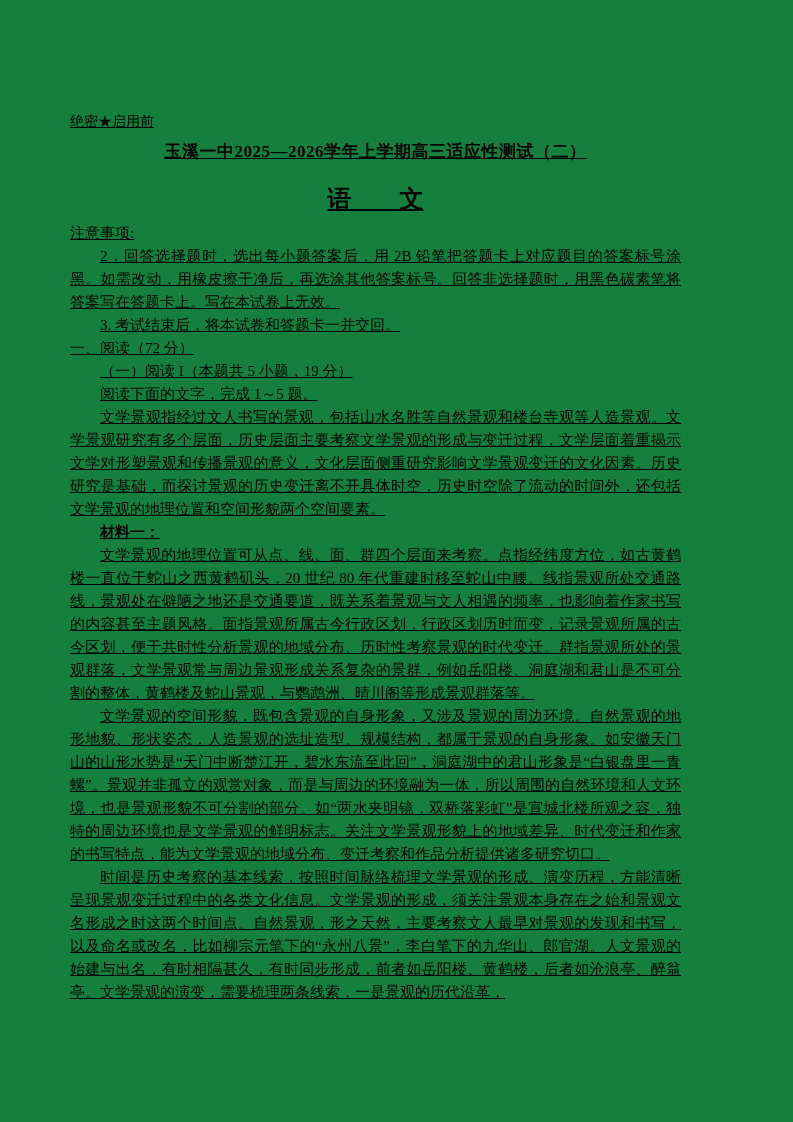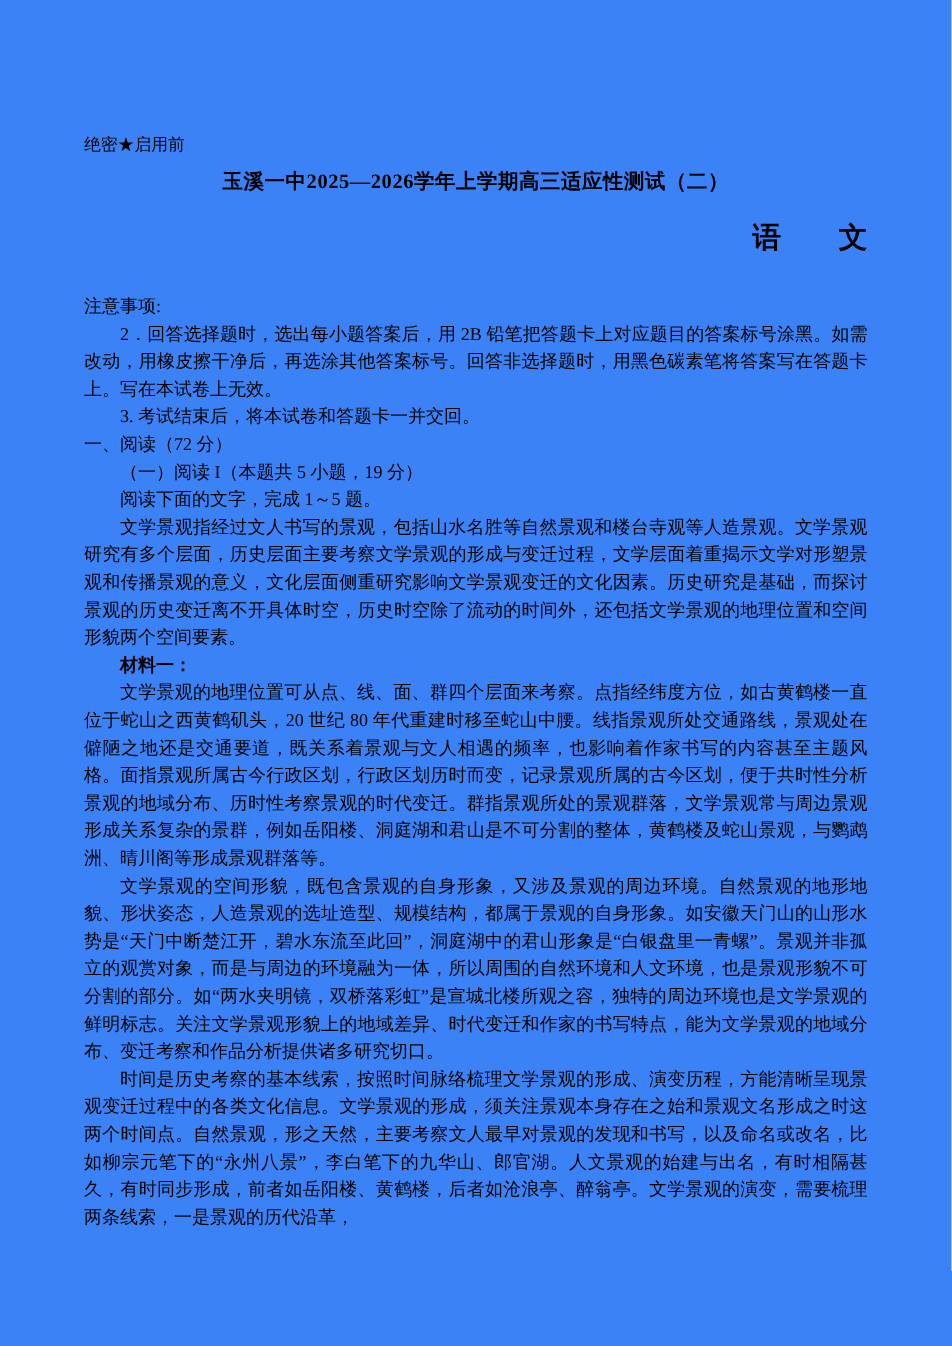--- a/index.html
+++ b/index.html
@@ -6,44 +6,45 @@
   html, body {
     background: #ffffff;
     font-family: "Liberation Serif", "DejaVu Serif", serif;
     color: #000000;
   }
   .page {
     position: relative;
     width: 793px;
     height: 1122px;
     margin: 0 auto;
-    background: #3b82f6;
-    padding: 112px 70px 0 70px;
+    background: #15803d;
+    padding: 112px 112px 0 70px;
     overflow: hidden;
+    text-decoration: underline;
   }
   .classification {
     font-size: 14px;
     line-height: 20px;
     text-align: left;
   }
   .exam-title {
     text-align: center;
     font-size: 17px;
     font-weight: bold;
     line-height: 28px;
     margin-top: 6px;
     letter-spacing: 0.5px;
   }
   .subject-title {
-    text-align: right;
+    text-align: center;
     font-size: 24px;
     font-weight: bold;
     line-height: 30px;
     margin-top: 18px;
-    margin-bottom: 31px;
+    margin-bottom: 8px;
   }
   .notice-heading {
     font-size: 15px;
     line-height: 23px;
   }
   p.body {
     font-size: 15px;
     line-height: 23px;
     text-indent: 2em;
     text-align: justify;

